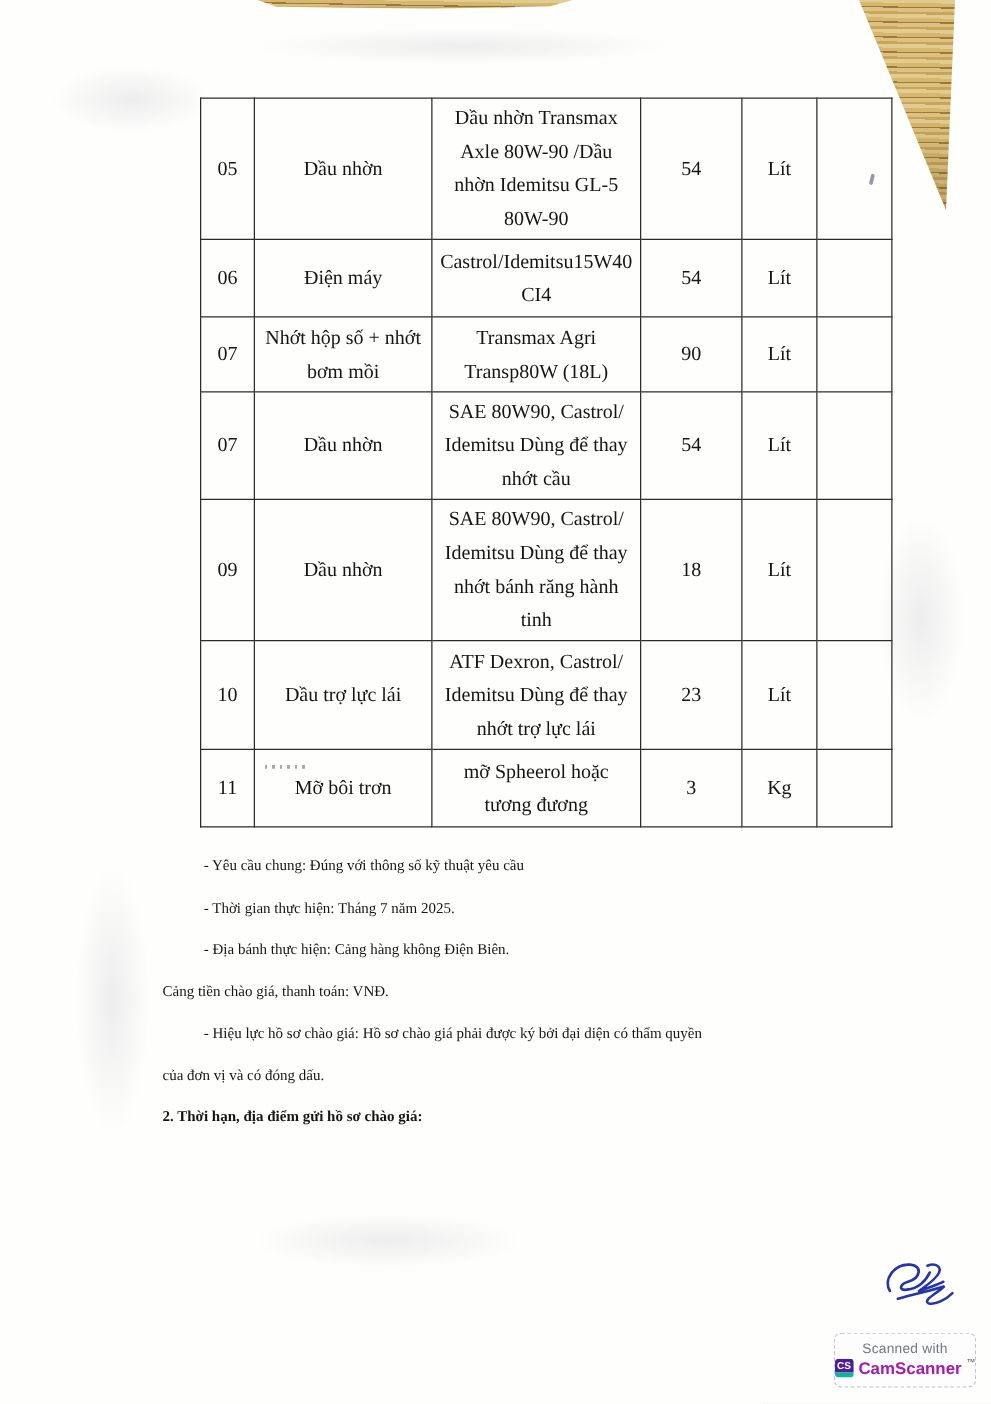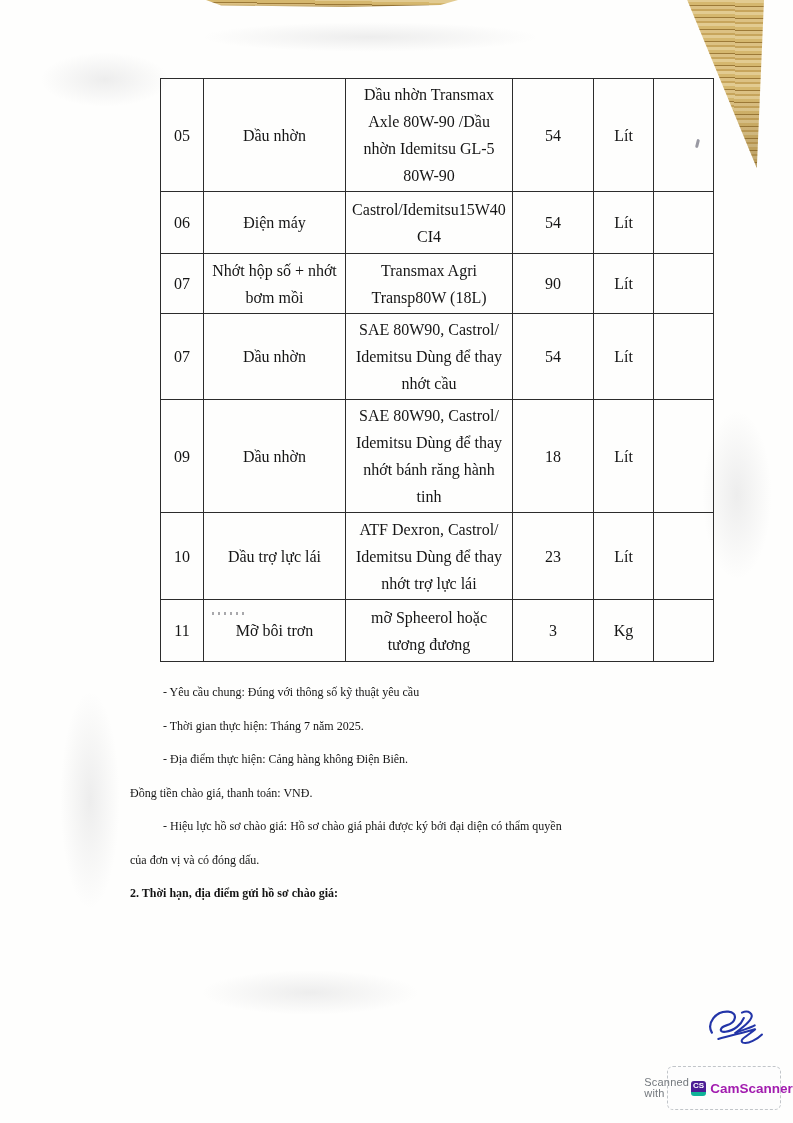--- a/index.html
+++ b/index.html
@@ -54,21 +54,21 @@
   .notes{position:absolute;left:130px;top:676px;width:600px;font-size:12px;}
   .note-line{line-height:33.5px;white-space:nowrap;}
   .indent{padding-left:33px;}
   .heading{font-weight:bold;}
   
   .signature{position:absolute;left:690px;top:1000px;width:82px;height:58px;}
   
   .cam-badge{
     position:absolute;left:667px;top:1066px;width:114px;height:44px;
     background:#fdfdfd;border:1.5px dashed #c1c5c9;border-radius:6px;
-    box-sizing:border-box;display:flex;flex-direction:row;align-items:center;
+    box-sizing:border-box;display:flex;flex-direction:column;align-items:center;
     justify-content:center;gap:2px;
     font-family:"Liberation Sans","DejaVu Sans",sans-serif;
   }
   .cam-top{font-size:11px;color:#73787d;letter-spacing:.2px;line-height:11px;}
   .cam-row{display:flex;align-items:center;gap:4px;line-height:15px;}
   .cs-icon{width:15px;height:15px;border-radius:3px;overflow:hidden;
     display:flex;flex-direction:column;flex:none;}
   .cs-icon .cs-top{flex:1;background:#4c1d95;color:#fff;font-size:8px;
     font-weight:bold;display:flex;align-items:center;justify-content:center;line-height:8px;}
   .cs-icon .cs-bottom{height:4px;background:#0fb398;}
@@ -170,22 +170,22 @@
         <td>3</td>
         <td>Kg</td>
         <td></td>
       </tr>
     </tbody>
   </table>
 
   <div class="notes">
     <div class="note-line indent">- Yêu cầu chung: Đúng với thông số kỹ thuật yêu cầu</div>
     <div class="note-line indent">- Thời gian thực hiện: Tháng 7 năm 2025.</div>
-    <div class="note-line indent">- Địa điểm thực hiện: Cảng hàng không Điện Biên.</div>
-    <div class="note-line">Đồng tiền chào giá, thanh toán: VNĐ.</div>
+    <div class="note-line indent">- Địa bánh thực hiện: Cảng hàng không Điện Biên.</div>
+    <div class="note-line">Cảng tiền chào giá, thanh toán: VNĐ.</div>
     <div class="note-line indent">- Hiệu lực hồ sơ chào giá: Hồ sơ chào giá phải được ký bởi đại diện có thẩm quyền</div>
     <div class="note-line">của đơn vị và có đóng dấu.</div>
     <div class="note-line heading">2. Thời hạn, địa điểm gửi hồ sơ chào giá:</div>
   </div>
 
   <svg class="signature" viewBox="0 0 90 60" fill="none">
     <path d="M24,34 C18,24 28,10 42,11 C53,12 51,23 40,26 C33,28 31,34 39,33 C49,32 56,25 59,18" stroke="#2335a8" stroke-width="2.4" stroke-linecap="round"></path>
     <path d="M57,12 C64,9 71,13 66,20 C61,27 53,31 49,35 C57,31 66,29 71,26" stroke="#2335a8" stroke-width="2.2" stroke-linecap="round"></path>
     <path d="M31,41 C44,37 60,34 72,30 C63,38 53,42 58,45 C64,47 74,41 79,36" stroke="#2335a8" stroke-width="2.2" stroke-linecap="round"></path>
   </svg>

